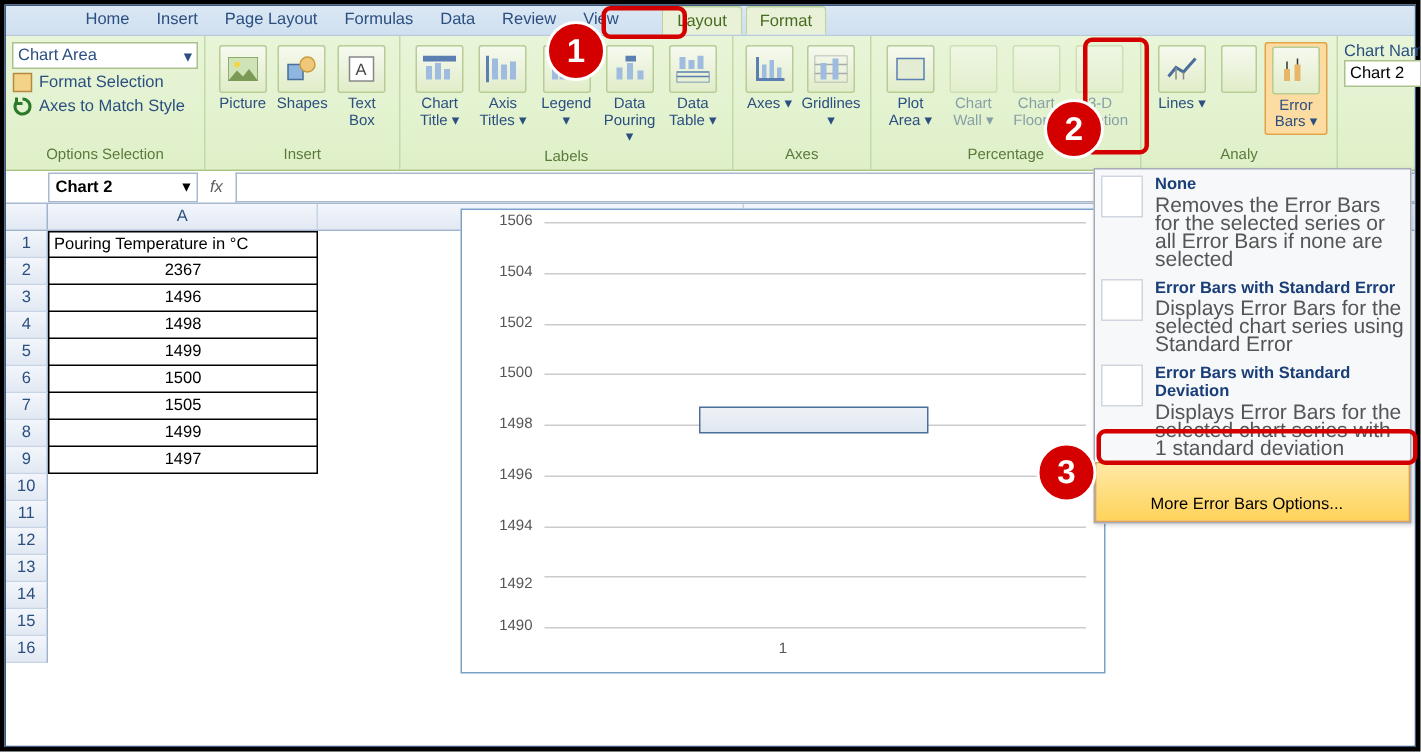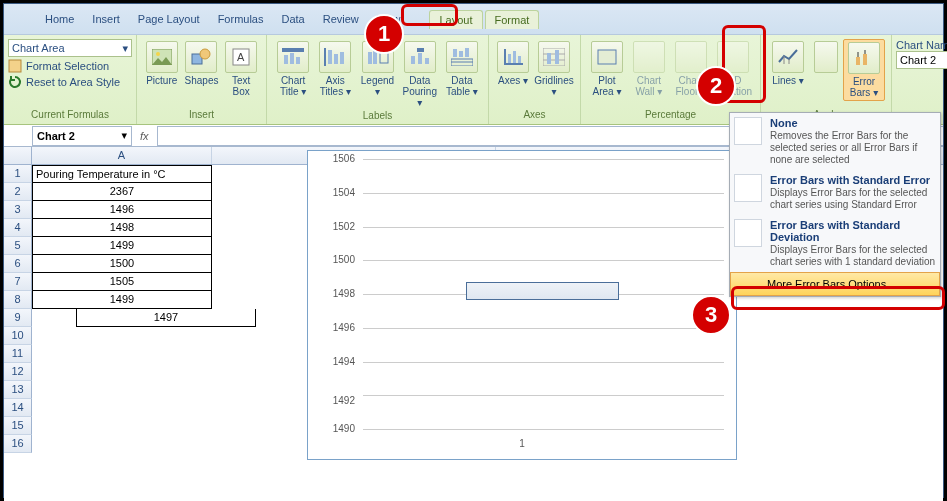--- a/index.html
+++ b/index.html
@@ -1,19 +1,19 @@
 <!DOCTYPE html>
 <html><head>
 <meta charset="utf-8">
 <style>
   *{box-sizing:border-box;margin:0;padding:0;font-family:"Segoe UI",Tahoma,sans-serif}
   body{background:#000;width:947px;height:501px;overflow:hidden}
   .app{position:relative;width:941px;height:495px;margin:3px;background:#fff;border:1px solid #3b5a82}
   
-  .tabs{height:31px;background:linear-gradient(#dbe7f4,#cfe0f0);border-bottom:1px solid #b6c9de;display:flex;align-items:center;padding-left:32px;font-size:11px;color:#2b4f80}
+  .tabs{height:20px;background:linear-gradient(#dbe7f4,#cfe0f0);border-bottom:1px solid #b6c9de;display:flex;align-items:flex-start;padding-left:44px;font-size:11px;color:#2b4f80}
   .tab{padding:3px 9px;cursor:pointer}
   .tab.ctx{background:#e9f1d9;border:1px solid #bcd39e;border-bottom:none;border-radius:3px 3px 0 0;color:#466b1e}
   
   .ribbon{height:90px;background:linear-gradient(#e8f5d8,#dff0c8);border-bottom:1px solid #a7c47e;display:flex;font-size:11px;color:#2b4f80}
   .sel-group{width:134px;border-right:1px solid #c3d9a9;padding:4px;display:flex;flex-direction:column;gap:2px}
   .sel-combo{display:flex;align-items:center;width:124px;height:18px;background:#fff;border:1px solid #abc18c;padding:0 3px;justify-content:space-between}
   .sel-link{display:flex;align-items:center;gap:4px;color:#2b4f80;cursor:pointer}
   .grp-label{text-align:center;font-size:10px;color:#5a7a3a;margin-top:auto}
   .rgroup{border-right:1px solid #c3d9a9;padding:4px 6px;display:flex;flex-direction:column}
   .rrow{display:flex;gap:2px;flex:1;align-items:start}
@@ -41,22 +41,22 @@
   .plot{position:absolute;left:55px;top:8px;right:12px;bottom:32px;border:none}
   .grid-line{position:absolute;left:0;right:0;border-top:1px solid #ccc}
   .ylab{position:absolute;left:20px;width:30px;text-align:right;font-size:10px;color:#555}
   .bar{position:absolute;border:1px solid #4a6e99;background:linear-gradient(#eef2f7,#dfe7f1)}
   .xlab{position:absolute;bottom:10px;font-size:10px;color:#555}
   
   .menu{position:absolute;right:2px;top:108px;width:212px;background:#f7f8fa;border:1px solid #a5acb5;box-shadow:1px 1px 3px rgba(0,0,0,.2);font-size:11px}
   .mitem{display:flex;padding:4px;gap:8px;cursor:pointer}
   .mitem .mico{width:28px;height:28px;background:#fff;border:1px solid #cfd6df;flex-shrink:0}
   .mitem .mtxt b{color:#1a3e77;display:block;margin-bottom:1px}
-  .mitem .mtxt span{color:#555;font-size:10px;line-height:12px;display:block}
-  .mopt{padding:5px 10px 5px 36px;border-top:1px solid #d7dce3;background:linear-gradient(#ffe9a6,#ffd35a);border:1px solid #e3a34a;cursor:pointer}
+  .mitem .mtxt span{color:#555;font-size:14px;line-height:12px;display:block}
+  .mopt{padding:21px 10px 5px 36px;border-top:1px solid #d7dce3;background:linear-gradient(#ffe9a6,#ffd35a);border:1px solid #e3a34a;cursor:pointer}
   
   .callout{position:absolute;width:40px;height:40px;border-radius:50%;background:#d40000;border:2px solid #fff;color:#fff;font-size:22px;font-weight:bold;display:flex;align-items:center;justify-content:center;z-index:20}
   .redbox{position:absolute;border:3px solid #d40000;border-radius:6px;z-index:19}
   svg{display:block}
 </style>
 </head>
 <body>
 
 <div class="app">
 
@@ -87,23 +87,23 @@
         </span>
         <span>Format Selection</span>
       </div>
       <div class="sel-link">
         <span>
           <svg width="14" height="14">
               <path d="M7 2a5 5 0 1 1-4 2" fill="none" stroke="#2b7a2b" stroke-width="2"></path>
               <path d="M3 1l0 4 4 0" fill="none" stroke="#2b7a2b" stroke-width="2"></path>
             </svg>
         </span>
-        <span>Reset to Area Style</span>
-      </div>
-      <div class="grp-label">Current Formulas</div>
+        <span>Axes to Match Style</span>
+      </div>
+      <div class="grp-label">Options Selection</div>
     </div>
 
     <div class="rgroup" style="width:130px">
       <div class="rrow">
         <div class="rbtn">
             <div class="ico">
               <svg width="20" height="16">
                 <rect width="20" height="16" fill="#cfe3b7" stroke="#7a9a55"></rect>
                 <circle cx="6" cy="5" r="2" fill="#f4d54a"></circle>
                 <path d="M0 16l6-7 4 4 4-5 6 8z" fill="#7a9a55"></path>
@@ -325,21 +325,21 @@
       </div>
     <div class="cells" id="cellsA">
         <div class="cellA" style="top: 0px; border-top: 1px solid rgb(0, 0, 0); text-align: left; padding-left: 3px;">Pouring Temperature in °C</div>
         <div class="cellA" style="top: 18px;">2367</div>
         <div class="cellA" style="top: 36px;">1496</div>
         <div class="cellA" style="top: 54px;">1498</div>
         <div class="cellA" style="top: 72px;">1499</div>
         <div class="cellA" style="top: 90px;">1500</div>
         <div class="cellA" style="top: 108px;">1505</div>
         <div class="cellA" style="top: 126px;">1499</div>
-        <div class="cellA" style="top: 144px; margin-left: 44px;">1497</div>
+        <div class="cellA" style="top: 144px;">1497</div>
       </div>
 
     <div class="chart" style="top:3px">
       <div class="plot" id="plot">
           <div class="grid-line" style="top: 270px;"></div>
           <div class="ylab" style="top: 264px; left: -38px;">1490</div>
           <div class="grid-line" style="top: 236.25px;"></div>
           <div class="ylab" style="top: 236px; left: -38px;">1492</div>
           <div class="grid-line" style="top: 202.5px;"></div>
           <div class="ylab" style="top: 196.5px; left: -38px;">1494</div>

